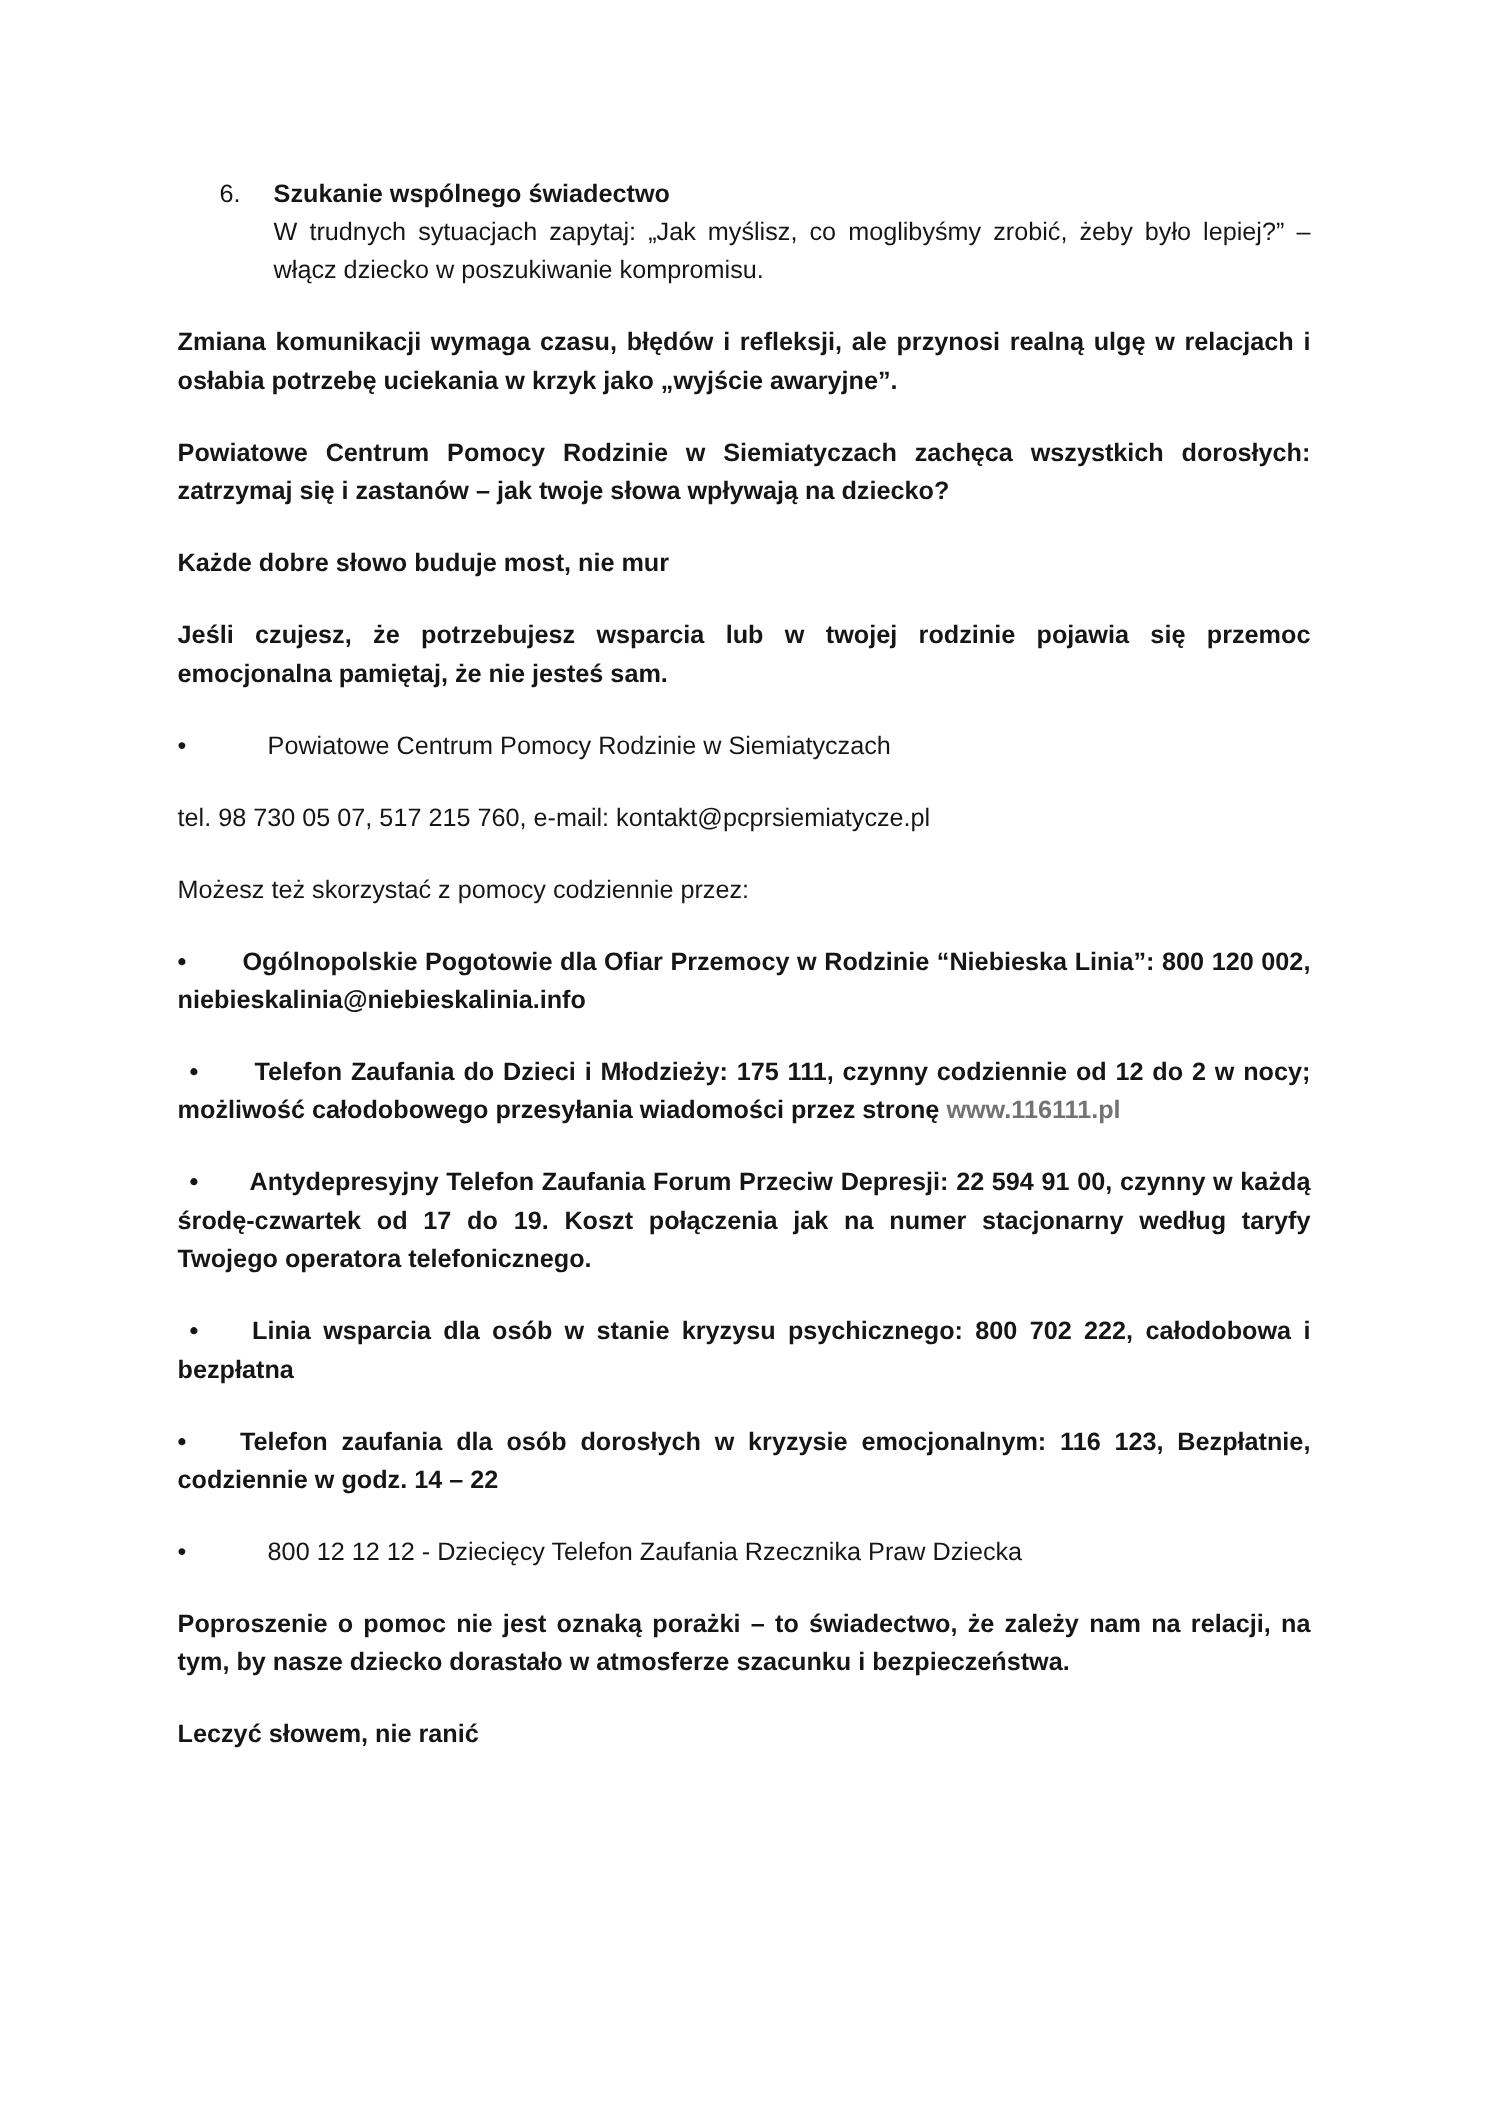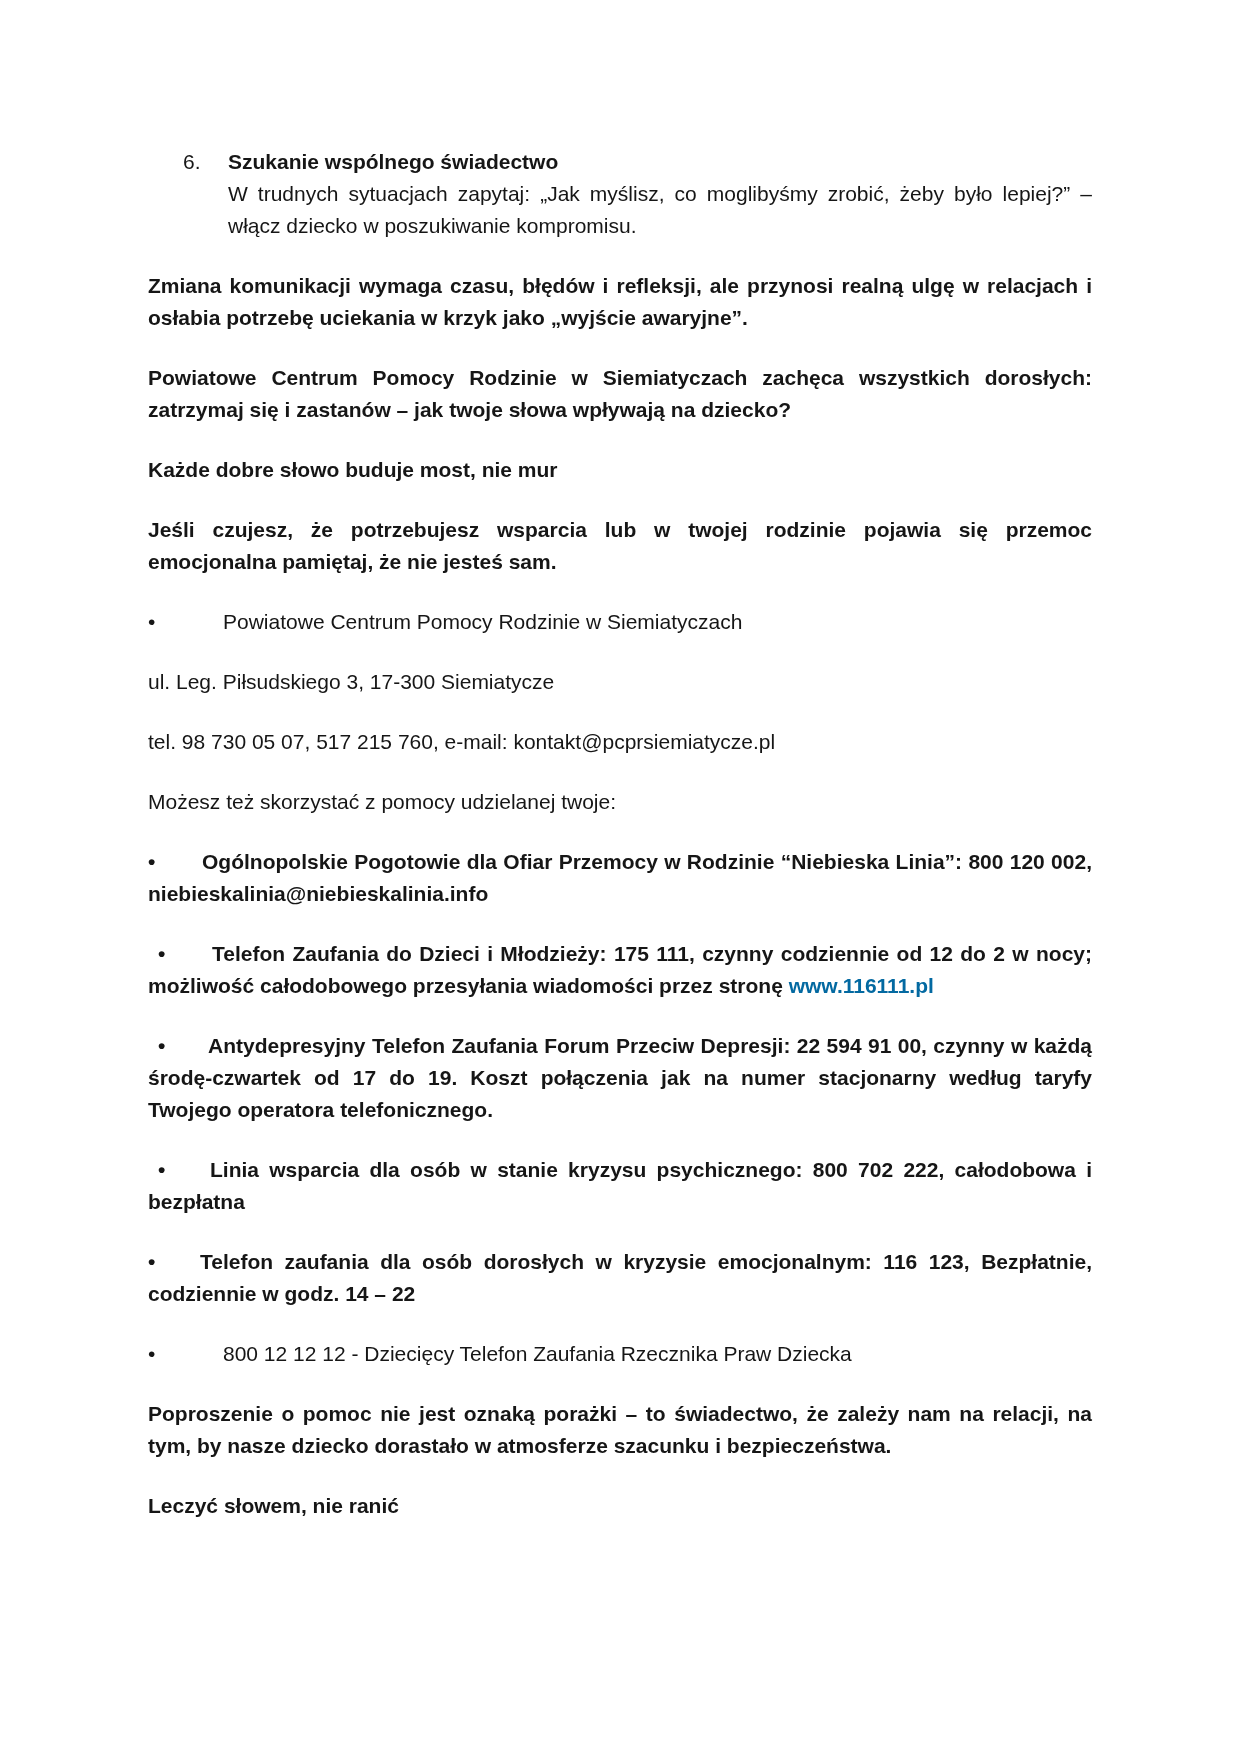--- a/index.html
+++ b/index.html
@@ -51,29 +51,28 @@
 
   <p class="bold just">Powiatowe Centrum Pomocy Rodzinie w Siemiatyczach zachęca wszystkich dorosłych: zatrzymaj się i zastanów – jak twoje słowa wpływają na dziecko?</p>
 
   <p class="bold">Każde dobre słowo buduje most, nie mur</p>
 
   <p class="just">Jeśli czujesz, że potrzebujesz wsparcia lub w twojej rodzinie pojawia się przemoc emocjonalna pamiętaj, że nie jesteś sam.</p>
 
 
   <p><span class="bullet bw75">•</span><span>Powiatowe Centrum Pomocy Rodzinie w Siemiatyczach</span></p>
 
-  <p>ul. Leg. Piłsudskiego 3, 17-300 Siemiatycze</p>
 
   <p>tel. 98 730 05 07, 517 215 760, e-mail: kontakt@pcprsiemiatycze.pl</p>
 
-  <p>Możesz też skorzystać z pomocy udzielanej twoje:</p>
+  <p>Możesz też skorzystać z pomocy codziennie przez:</p>
 
   <p class="just"><span class="bullet bw54">•</span><span>Ogólnopolskie Pogotowie dla Ofiar Przemocy w Rodzinie “Niebieska Linia”: 800 120 002, niebieskalinia@niebieskalinia.info</span></p>
 
-  <p class="just"><span class="bullet bw54 bml">•</span><span>Telefon Zaufania do Dzieci i Młodzieży: 175 111, czynny codziennie od 12 do 2 w nocy; możliwość całodobowego przesyłania wiadomości przez stronę </span><a class="doc-link" href="#" style="color: #0369a1;">www.116111.pl</a></p>
+  <p class="just"><span class="bullet bw54 bml">•</span><span>Telefon Zaufania do Dzieci i Młodzieży: 175 111, czynny codziennie od 12 do 2 w nocy; możliwość całodobowego przesyłania wiadomości przez stronę </span><a class="doc-link" href="#" style="color: #737373;">www.116111.pl</a></p>
 
   <p class="just"><span class="bullet bw50 bml">•</span><span>Antydepresyjny Telefon Zaufania Forum Przeciw Depresji: 22 594 91 00, czynny w każdą środę-czwartek od 17 do 19. Koszt połączenia jak na numer stacjonarny według taryfy Twojego operatora telefonicznego.</span></p>
 
   <p class="just"><span class="bullet bw52 bml">•</span><span>Linia wsparcia dla osób w stanie kryzysu psychicznego: 800 702 222, całodobowa i bezpłatna</span></p>
 
   <p class="just"><span class="bullet bw52">•</span><span>Telefon zaufania dla osób dorosłych w kryzysie emocjonalnym: 116 123, Bezpłatnie, codziennie w godz. 14 – 22</span></p>
 
   <p><span class="bullet bw75">•</span><span>800 12 12 12 - Dziecięcy Telefon Zaufania Rzecznika Praw Dziecka</span></p>
 
   <p class="just">Poproszenie o pomoc nie jest oznaką porażki – to świadectwo, że zależy nam na relacji, na tym, by nasze dziecko dorastało w atmosferze szacunku i bezpieczeństwa.</p>

